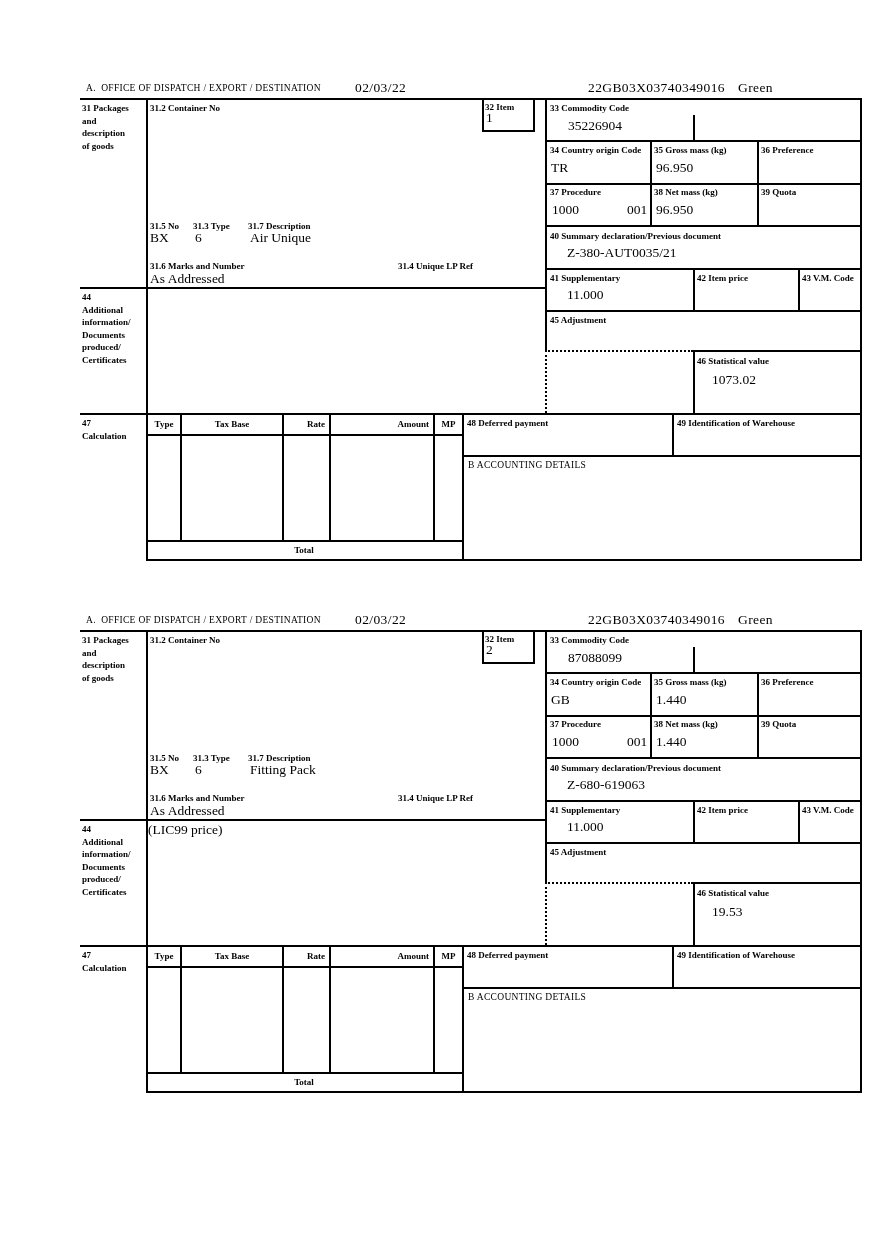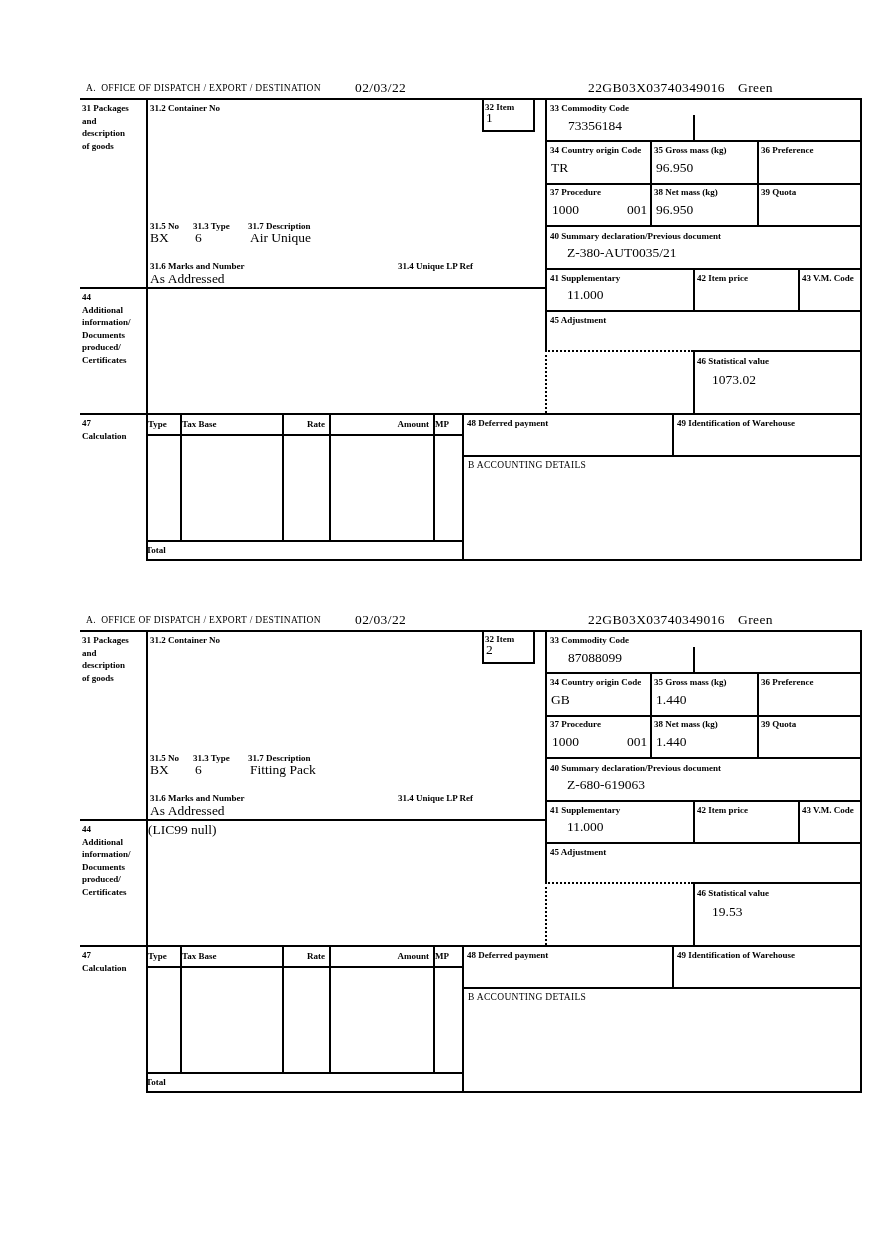--- a/index.html
+++ b/index.html
@@ -8,21 +8,21 @@
   .f0{top:82px}
   .f1{top:614px}
   .hl{position:absolute;height:2px;background:#000;}
   .vl{position:absolute;width:2px;background:#000;}
   .hd{position:absolute;height:0;border-top:2px dotted #000;}
   .vd{position:absolute;width:0;border-left:2px dotted #000;}
   .lbl{position:absolute;font-size:9px;font-weight:700;line-height:1.4;white-space:pre-line;}
   .val{position:absolute;font-size:13.5px;line-height:1.15;white-space:pre;}
   .hdr{position:absolute;font-size:9.5px;font-weight:400;letter-spacing:.3px;white-space:pre;}
   .big{position:absolute;font-size:13.5px;letter-spacing:.4px;white-space:pre;}
-  .ctr{}
+  .ctr{text-align:center;}
   .rt{text-align:right;}
 </style>
 </head>
 <body>
 
 <div class="form f0">
 
   <div class="hdr" style="left:6px;top:1px">A.  OFFICE OF DISPATCH / EXPORT / DESTINATION</div>
   <div class="big" style="left:275px;top:-2px">02/03/22</div>
   <div class="big" style="left:508px;top:-2px">22GB03X03740349016</div>
@@ -79,21 +79,21 @@
   <div class="val" style="left:115px;top:148px">6</div>
   <div class="val" style="left:170px;top:148px">Air Unique</div>
   <div class="lbl" style="left:70px;top:178px">31.6 Marks and Number</div>
   <div class="lbl" style="left:318px;top:178px">31.4 Unique LP Ref</div>
   <div class="val" style="left:70px;top:189px">As Addressed</div>
   <div class="val" style="left:330px;top:189px"></div>
 
   <div class="val" style="left:68px;top:208px"></div>
 
   <div class="lbl" style="left:470px;top:20px">33 Commodity Code</div>
-  <div class="val" style="left:488px;top:36px">73356184</div>
+  <div class="val" style="left:488px;top:36px">35226904</div>
   <div class="lbl" style="left:470px;top:62px">34 Country origin Code</div>
   <div class="val" style="left:471px;top:78px">TR</div>
   <div class="lbl" style="left:574px;top:62px">35 Gross mass (kg)</div>
   <div class="val" style="left:576px;top:78px">96.950</div>
   <div class="lbl" style="left:681px;top:62px">36 Preference</div>
   <div class="val" style="left:683px;top:78px"></div>
   <div class="lbl" style="left:470px;top:104px">37 Procedure</div>
   <div class="val" style="left:472px;top:120px">1000</div>
   <div class="val" style="left:547px;top:120px">001</div>
   <div class="lbl" style="left:574px;top:104px">38 Net mass (kg)</div>
@@ -193,21 +193,21 @@
   <div class="lbl" style="left:113px;top:138px">31.3 Type</div>
   <div class="lbl" style="left:168px;top:138px">31.7 Description</div>
   <div class="val" style="left:70px;top:148px">BX</div>
   <div class="val" style="left:115px;top:148px">6</div>
   <div class="val" style="left:170px;top:148px">Fitting Pack</div>
   <div class="lbl" style="left:70px;top:178px">31.6 Marks and Number</div>
   <div class="lbl" style="left:318px;top:178px">31.4 Unique LP Ref</div>
   <div class="val" style="left:70px;top:189px">As Addressed</div>
   <div class="val" style="left:330px;top:189px"></div>
 
-  <div class="val" style="left:68px;top:208px">(LIC99 null)</div>
+  <div class="val" style="left:68px;top:208px">(LIC99 price)</div>
 
   <div class="lbl" style="left:470px;top:20px">33 Commodity Code</div>
   <div class="val" style="left:488px;top:36px">87088099</div>
   <div class="lbl" style="left:470px;top:62px">34 Country origin Code</div>
   <div class="val" style="left:471px;top:78px">GB</div>
   <div class="lbl" style="left:574px;top:62px">35 Gross mass (kg)</div>
   <div class="val" style="left:576px;top:78px">1.440</div>
   <div class="lbl" style="left:681px;top:62px">36 Preference</div>
   <div class="val" style="left:683px;top:78px"></div>
   <div class="lbl" style="left:470px;top:104px">37 Procedure</div>

